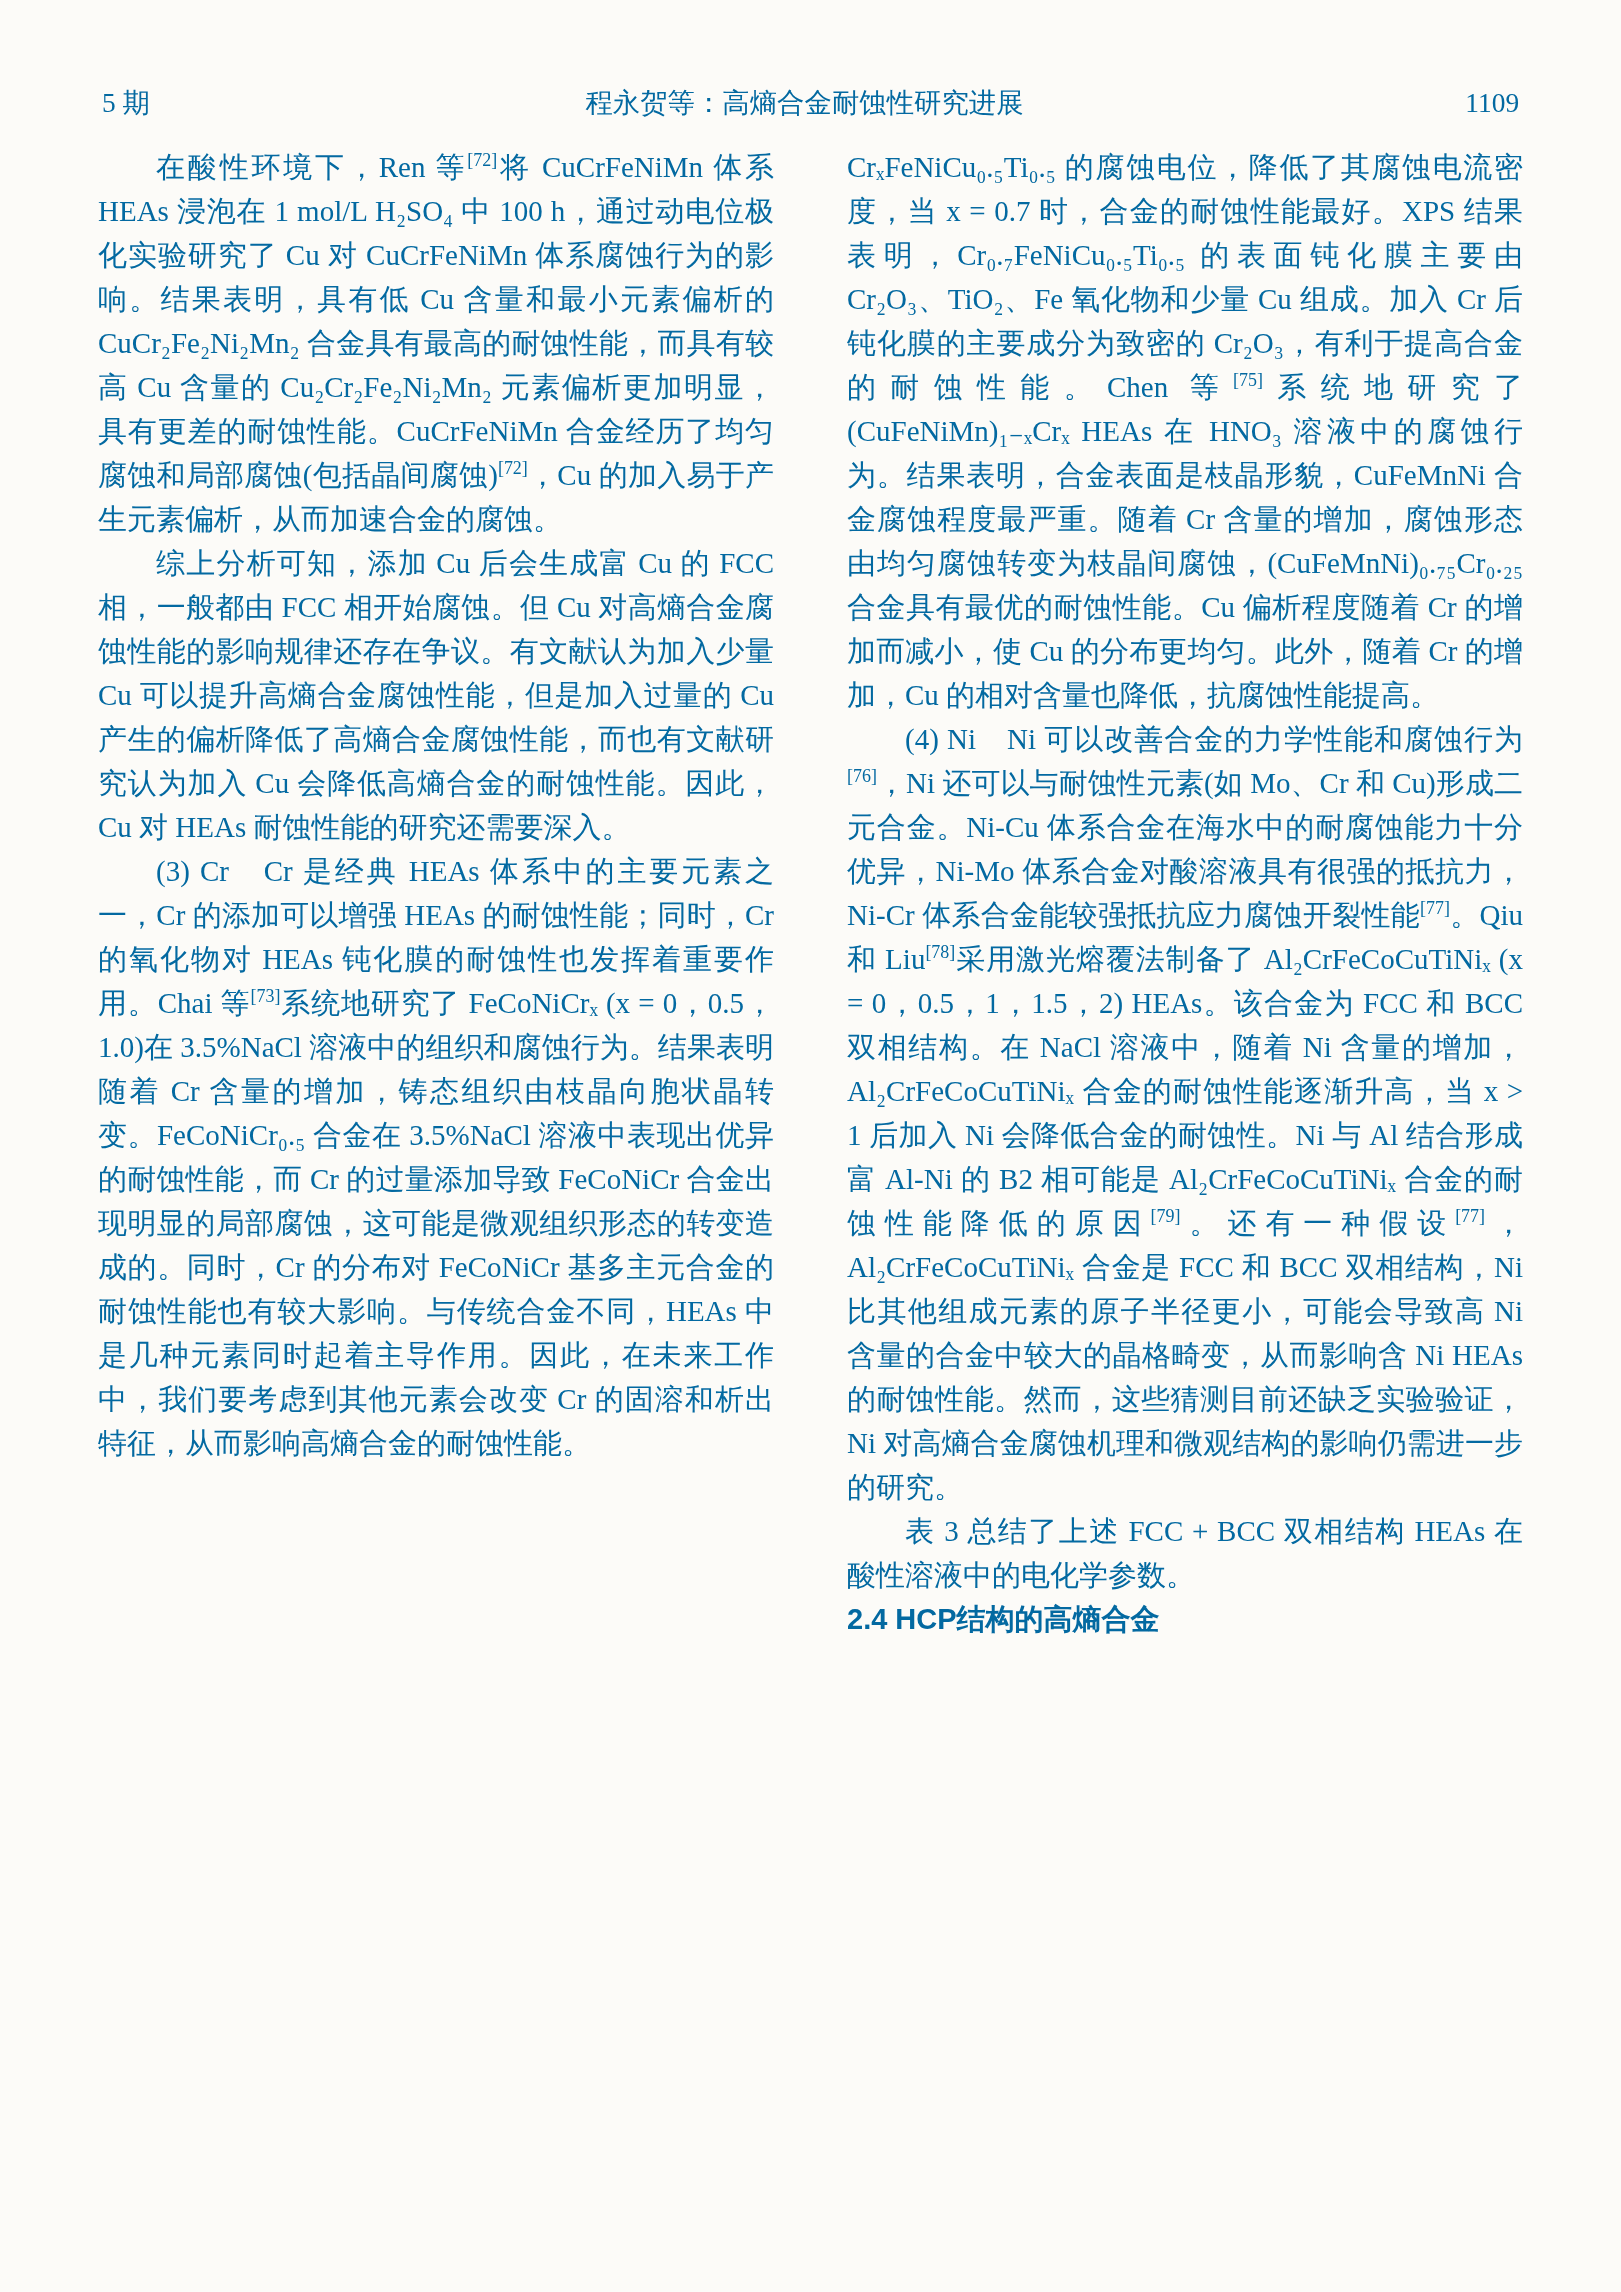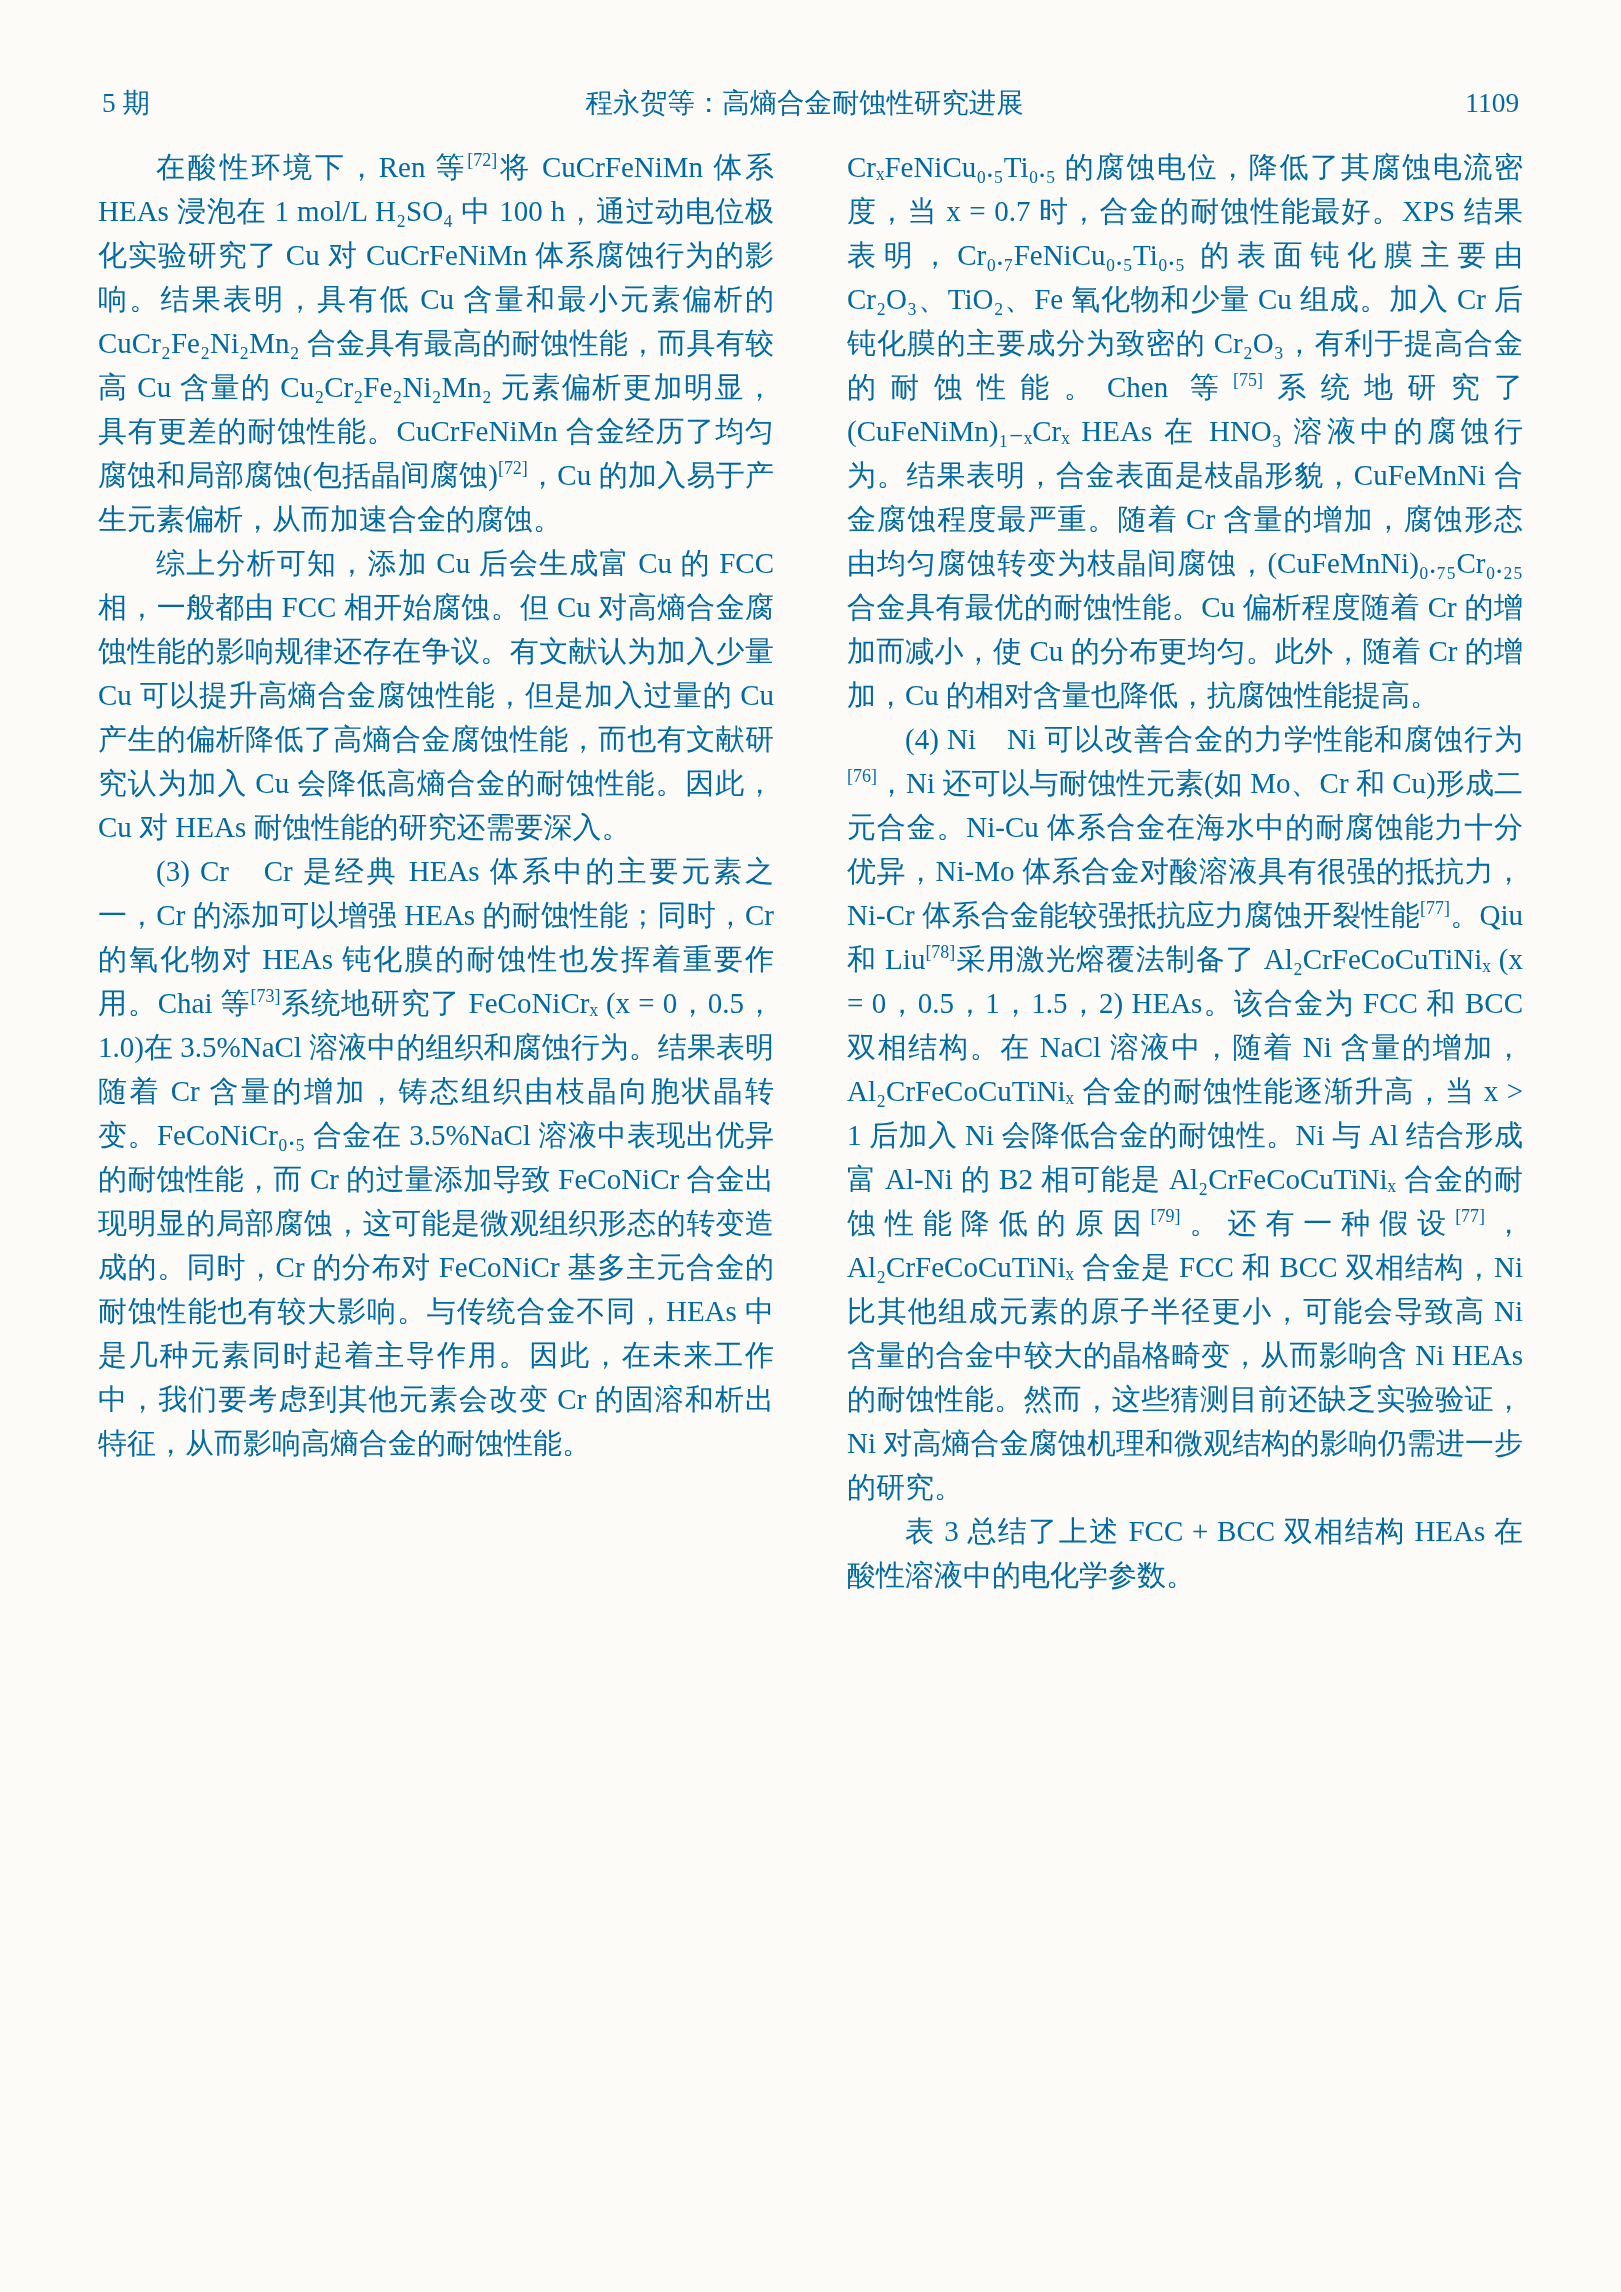--- a/index.html
+++ b/index.html
@@ -85,17 +85,18 @@
   <main class="columns">
     <section class="column">
         <p class="para indent">在酸性环境下，Ren 等<sup>[72]</sup>将 CuCrFeNiMn 体系 HEAs 浸泡在 1 mol/L H₂SO₄ 中 100 h，通过动电位极化实验研究了 Cu 对 CuCrFeNiMn 体系腐蚀行为的影响。结果表明，具有低 Cu 含量和最小元素偏析的 CuCr₂Fe₂Ni₂Mn₂ 合金具有最高的耐蚀性能，而具有较高 Cu 含量的 Cu₂Cr₂Fe₂Ni₂Mn₂ 元素偏析更加明显，具有更差的耐蚀性能。CuCrFeNiMn 合金经历了均匀腐蚀和局部腐蚀(包括晶间腐蚀)<sup>[72]</sup>，Cu 的加入易于产生元素偏析，从而加速合金的腐蚀。</p>
         <p class="para indent">综上分析可知，添加 Cu 后会生成富 Cu 的 FCC 相，一般都由 FCC 相开始腐蚀。但 Cu 对高熵合金腐蚀性能的影响规律还存在争议。有文献认为加入少量 Cu 可以提升高熵合金腐蚀性能，但是加入过量的 Cu 产生的偏析降低了高熵合金腐蚀性能，而也有文献研究认为加入 Cu 会降低高熵合金的耐蚀性能。因此，Cu 对 HEAs 耐蚀性能的研究还需要深入。</p>
         <p class="para indent">(3) Cr　Cr 是经典 HEAs 体系中的主要元素之一，Cr 的添加可以增强 HEAs 的耐蚀性能；同时，Cr 的氧化物对 HEAs 钝化膜的耐蚀性也发挥着重要作用。Chai 等<sup>[73]</sup>系统地研究了 FeCoNiCrₓ (x = 0，0.5，1.0)在 3.5%NaCl 溶液中的组织和腐蚀行为。结果表明随着 Cr 含量的增加，铸态组织由枝晶向胞状晶转变。FeCoNiCr₀.₅ 合金在 3.5%NaCl 溶液中表现出优异的耐蚀性能，而 Cr 的过量添加导致 FeCoNiCr 合金出现明显的局部腐蚀，这可能是微观组织形态的转变造成的。同时，Cr 的分布对 FeCoNiCr 基多主元合金的耐蚀性能也有较大影响。与传统合金不同，HEAs 中是几种元素同时起着主导作用。因此，在未来工作中，我们要考虑到其他元素会改变 Cr 的固溶和析出特征，从而影响高熵合金的耐蚀性能。</p>
       </section>
     <section class="column">
         <p class="para noindent">CrₓFeNiCu₀.₅Ti₀.₅ 的腐蚀电位，降低了其腐蚀电流密度，当 x = 0.7 时，合金的耐蚀性能最好。XPS 结果表明，Cr₀.₇FeNiCu₀.₅Ti₀.₅ 的表面钝化膜主要由 Cr₂O₃、TiO₂、Fe 氧化物和少量 Cu 组成。加入 Cr 后钝化膜的主要成分为致密的 Cr₂O₃，有利于提高合金的耐蚀性能。Chen 等<sup>[75]</sup>系统地研究了(CuFeNiMn)₁₋ₓCrₓ HEAs 在 HNO₃ 溶液中的腐蚀行为。结果表明，合金表面是枝晶形貌，CuFeMnNi 合金腐蚀程度最严重。随着 Cr 含量的增加，腐蚀形态由均匀腐蚀转变为枝晶间腐蚀，(CuFeMnNi)₀.₇₅Cr₀.₂₅ 合金具有最优的耐蚀性能。Cu 偏析程度随着 Cr 的增加而减小，使 Cu 的分布更均匀。此外，随着 Cr 的增加，Cu 的相对含量也降低，抗腐蚀性能提高。</p>
         <p class="para indent">(4) Ni　Ni 可以改善合金的力学性能和腐蚀行为<sup>[76]</sup>，Ni 还可以与耐蚀性元素(如 Mo、Cr 和 Cu)形成二元合金。Ni-Cu 体系合金在海水中的耐腐蚀能力十分优异，Ni-Mo 体系合金对酸溶液具有很强的抵抗力，Ni-Cr 体系合金能较强抵抗应力腐蚀开裂性能<sup>[77]</sup>。Qiu 和 Liu<sup>[78]</sup>采用激光熔覆法制备了 Al₂CrFeCoCuTiNiₓ (x = 0，0.5，1，1.5，2) HEAs。该合金为 FCC 和 BCC 双相结构。在 NaCl 溶液中，随着 Ni 含量的增加，Al₂CrFeCoCuTiNiₓ 合金的耐蚀性能逐渐升高，当 x &gt; 1 后加入 Ni 会降低合金的耐蚀性。Ni 与 Al 结合形成富 Al-Ni 的 B2 相可能是 Al₂CrFeCoCuTiNiₓ 合金的耐蚀性能降低的原因<sup>[79]</sup>。还有一种假设<sup>[77]</sup>，Al₂CrFeCoCuTiNiₓ 合金是 FCC 和 BCC 双相结构，Ni 比其他组成元素的原子半径更小，可能会导致高 Ni 含量的合金中较大的晶格畸变，从而影响含 Ni HEAs 的耐蚀性能。然而，这些猜测目前还缺乏实验验证，Ni 对高熵合金腐蚀机理和微观结构的影响仍需进一步的研究。</p>
         <p class="para indent">表 3 总结了上述 FCC + BCC 双相结构 HEAs 在酸性溶液中的电化学参数。</p>
+        <p class="para heading">2.4 HCP结构的高熵合金</p>
       </section>
   </main>
 
 </div>
 
 
 </body></html>

